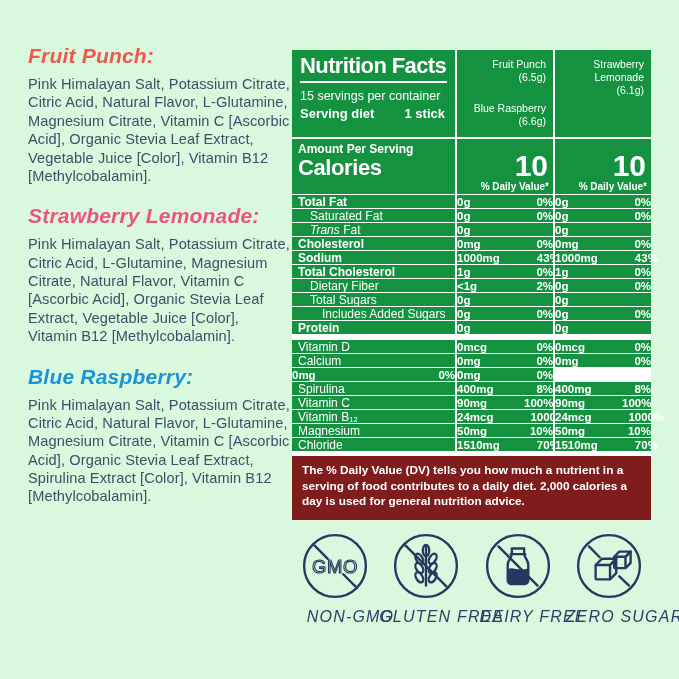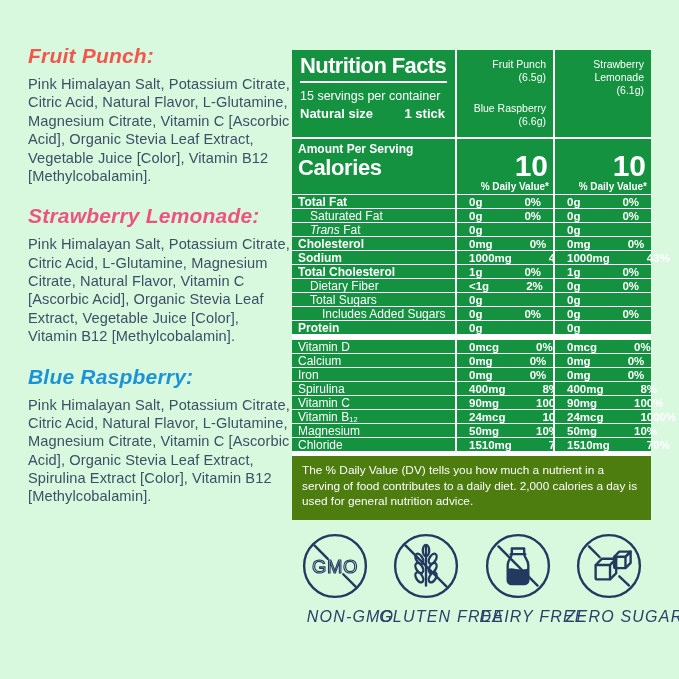--- a/index.html
+++ b/index.html
@@ -34,23 +34,23 @@
   .cal-label { font-size:22px; font-weight:bold; letter-spacing:-0.4px; line-height:1.05; }
   .cbv { display:flex; align-items:flex-end; justify-content:flex-end; font-size:30px; font-weight:bold; padding:0 5px 1px; line-height:0.85; }
 
   .dvb { height:15px; }
   .dv-cell { display:flex; justify-content:flex-end; align-items:center; font-size:10px; font-weight:bold; padding:0 4px; }
 
   .nrow { display:grid; grid-template-columns:163px 96px 96px; column-gap:2px; margin-top:1px; }
   .lab-cell { background:#149240; display:flex; align-items:center; height:13px; font-size:12px; overflow:hidden; white-space:nowrap; }
   .lab-cell.b { font-weight:bold; }
   .lab-it { font-style:italic; }
-  .val-cell { background:#149240; display:flex; justify-content:space-between; align-items:center; height:13px; font-size:11.5px; font-weight:bold; padding:0 12px;gap:37px; }
-
-  .foot { background:#4d7c0f; padding:7px 10px 10px; font-size:11.8px; line-height:1.32; }
+  .val-cell { background:#149240; display:flex; justify-content:space-between; align-items:center; height:13px; font-size:11.5px; font-weight:bold; padding:0 0;gap:37px; }
+
+  .foot { background:#7f1d1d; padding:7px 10px 10px; font-size:11.8px; line-height:1.32;font-weight:bold; }
 
   
   .badges { position:absolute; left:292px; top:531px; width:360px; display:flex; justify-content:space-between; }
   .badge { display:flex; flex-direction:column; align-items:center; width:86px; }
   .badge svg { width:70px; height:70px; stroke:#24395f; fill:none; stroke-width:2.3; stroke-linecap:round; stroke-linejoin:round; }
   .badge-label { margin-top:7px; font-size:16px; font-style:italic; letter-spacing:1.2px; color:#2b4066; white-space:nowrap;margin-left:31px; }
   .gmo-text { font-family:"Liberation Sans", sans-serif; font-size:18px; letter-spacing:0.5px; fill:none; stroke-width:1.1; }
 </style>
 </head>
 <body>
@@ -74,21 +74,21 @@
     </div>
   </div>
 
   <div class="panel">
 
     <div class="band hb">
       <div class="cell hb1">
         <div class="nf-title">Nutrition Facts</div>
         <div class="servings">15 servings per container</div>
         <div class="ss-row">
-          <span>Natural size</span>
+          <span>Serving diet</span>
           <span>1 stick</span>
         </div>
       </div>
       <div class="cell hb-fl">
         <div class="fl-group">
           <div>Fruit Punch</div>
           <div>(6.5g)</div>
         </div>
         <div>
           <div>Blue Raspberry</div>
@@ -301,24 +301,20 @@
         <span>0mg</span>
             <span>0%</span>
       </div>
       <div class="val-cell">
         <span>0mg</span>
             <span>0%</span>
       </div>
     </div>
 
     <div class="nrow">
-      <div class="lab-cell" style="padding-left: 6px;">
-        <span class="lab-it"></span>
-            <span>Iron</span>
-      </div>
       <div class="val-cell">
         <span>0mg</span>
             <span>0%</span>
       </div>
       <div class="val-cell">
         <span>0mg</span>
             <span>0%</span>
       </div>
     </div>
 

